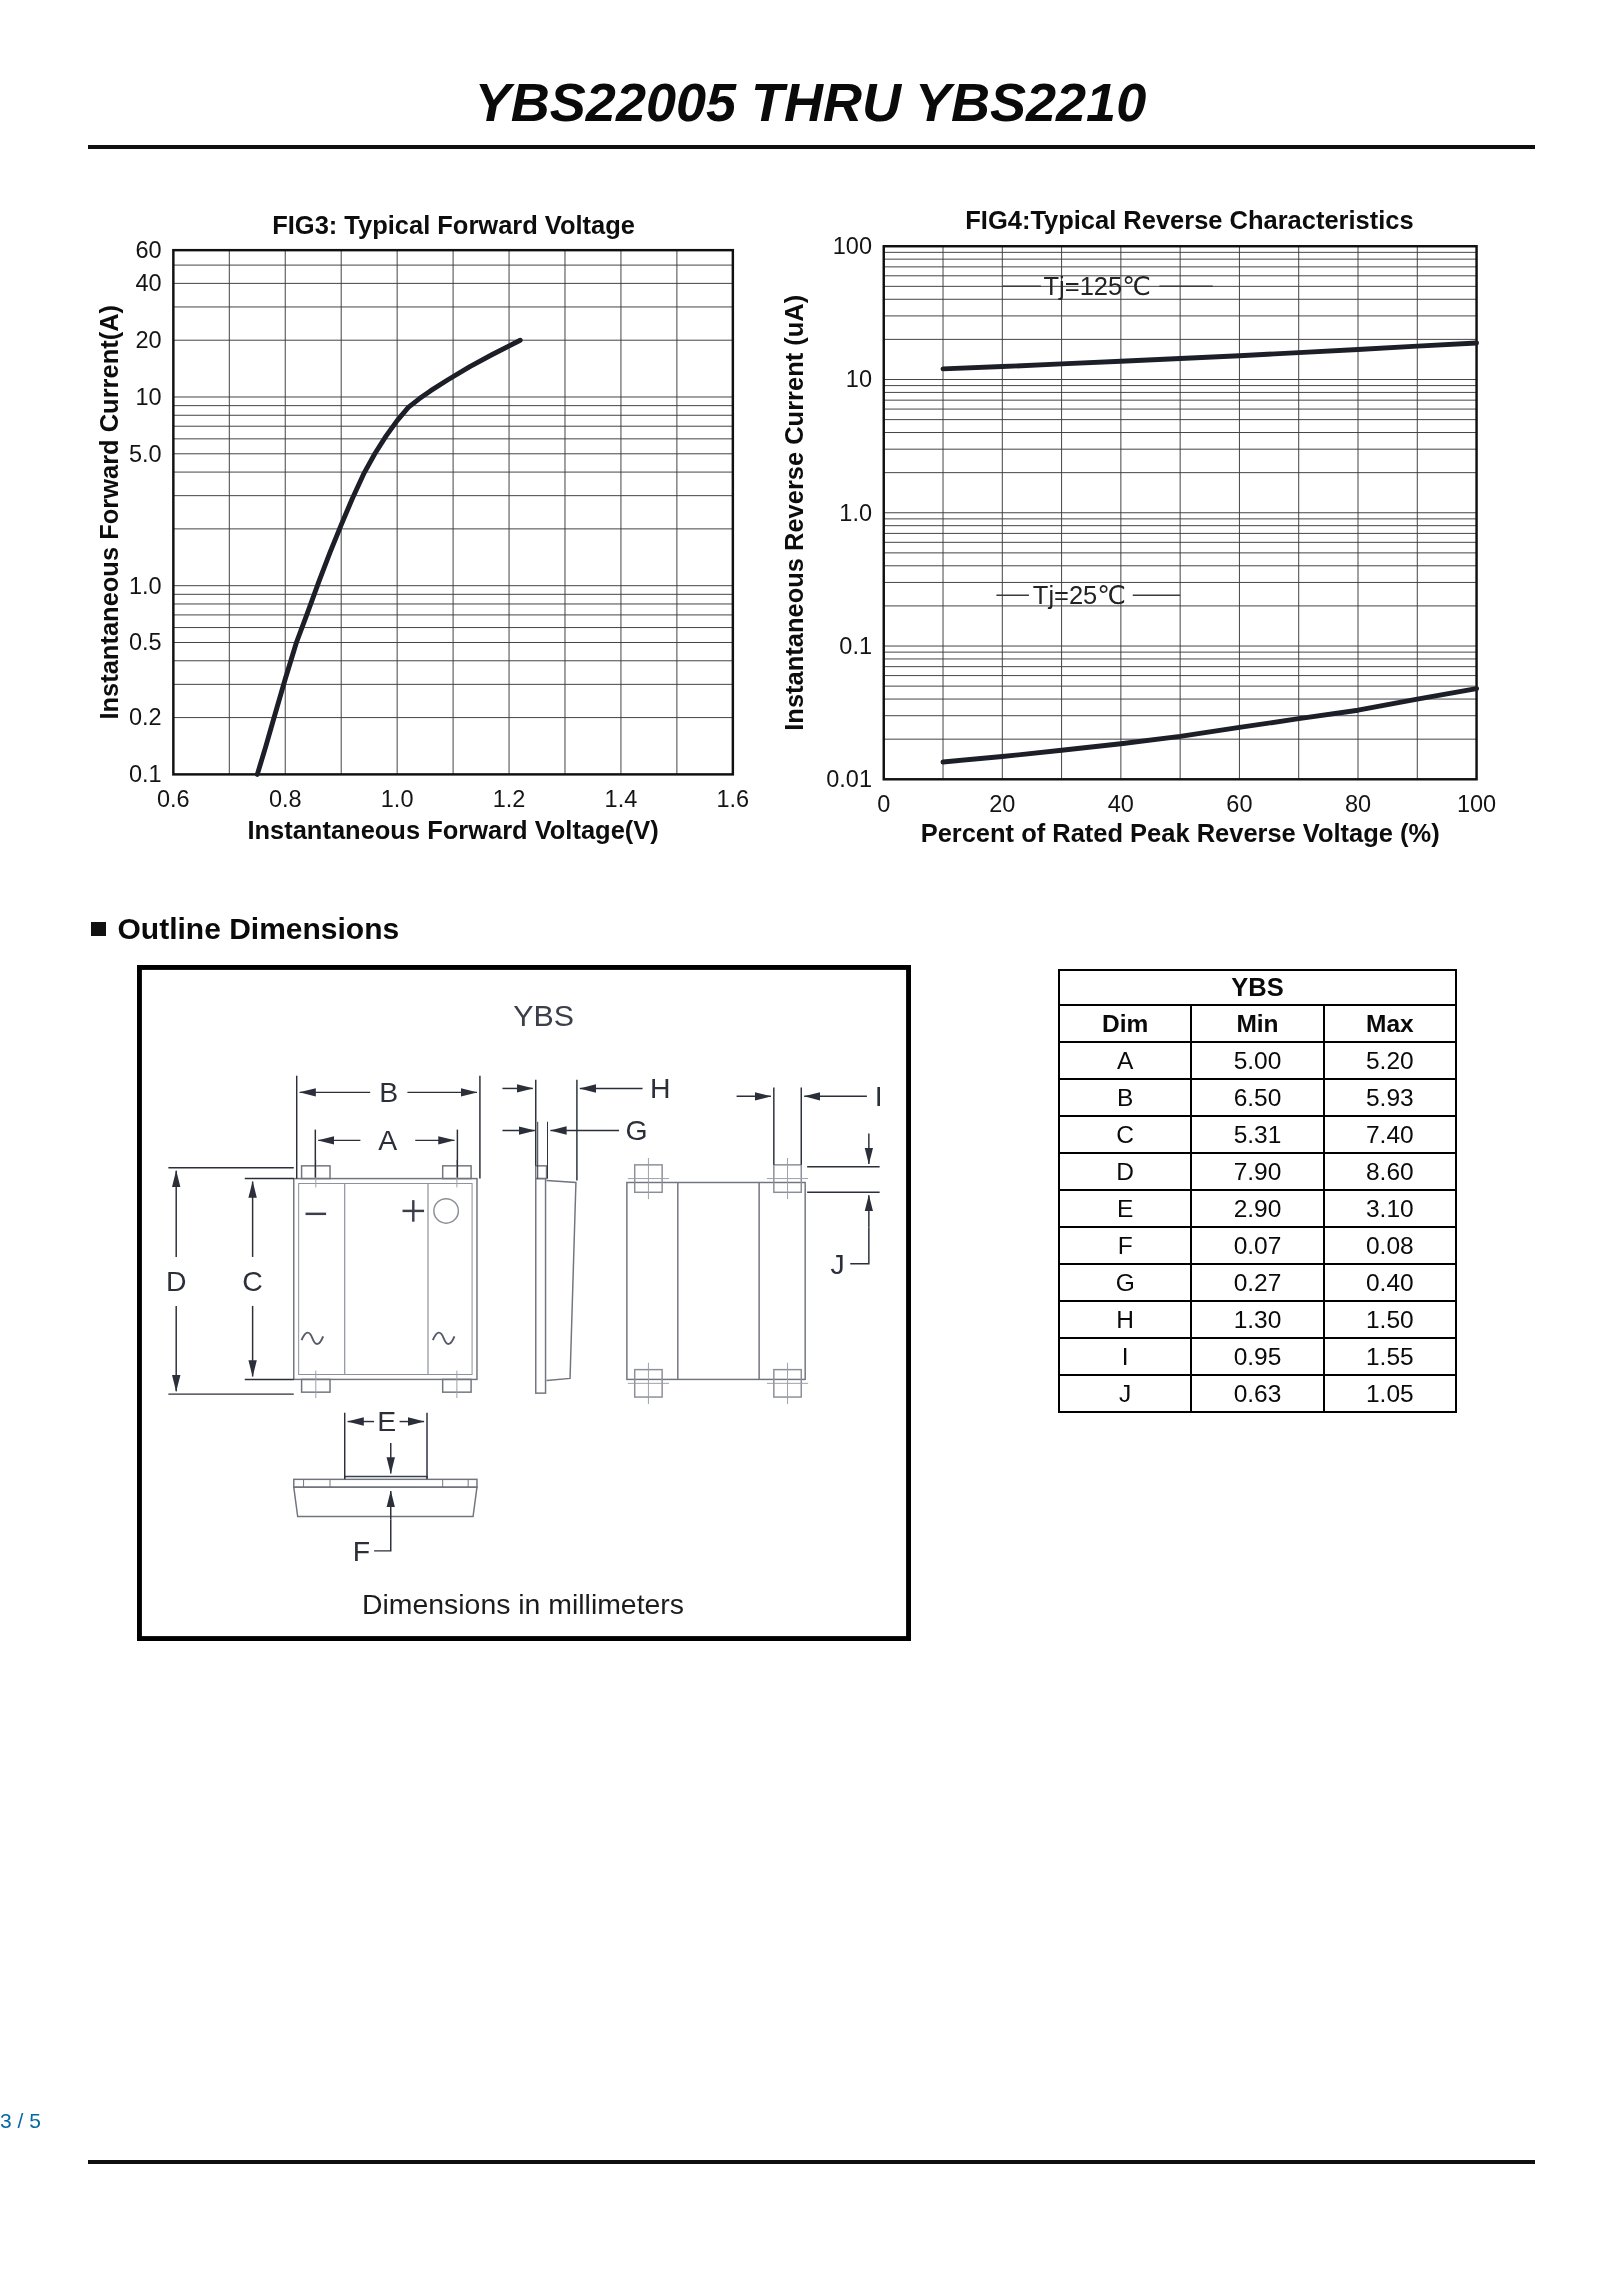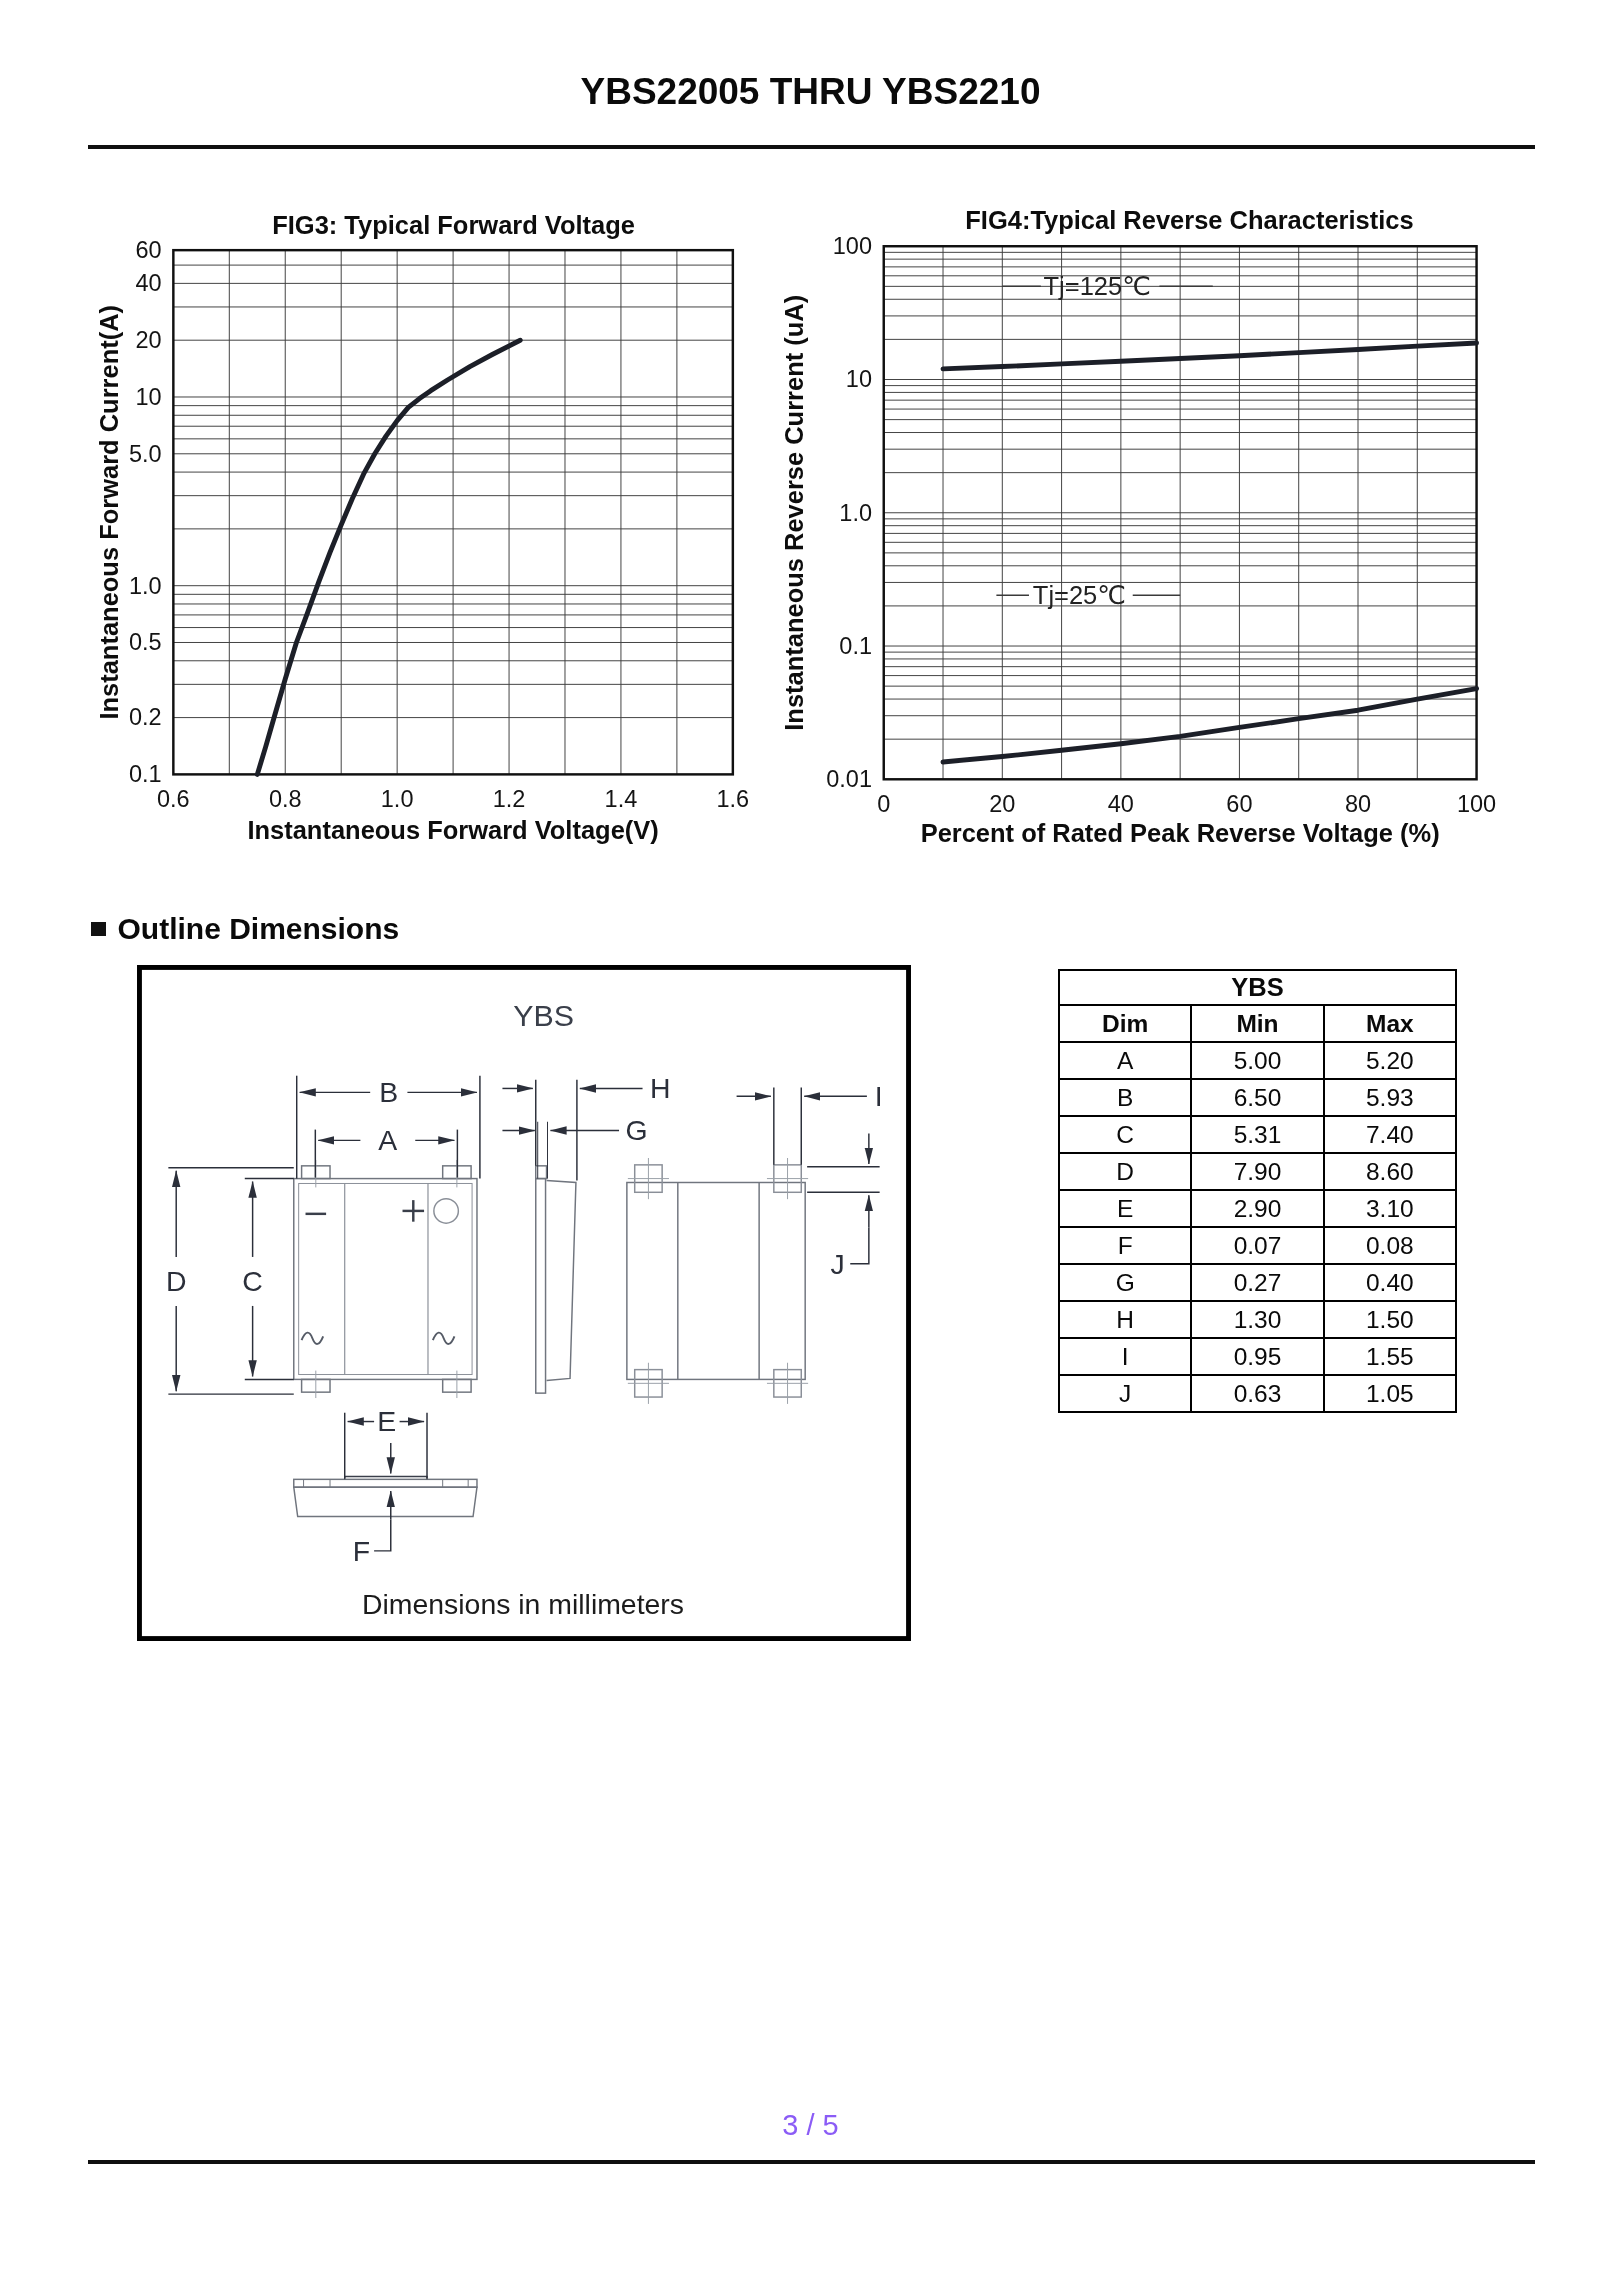--- a/index.html
+++ b/index.html
@@ -4,22 +4,23 @@
 <style>
   * { box-sizing: border-box; margin: 0; padding: 0; }
   html,body { background:#ffffff; }
   body {
     width:1621px; height:2293px; position:relative;
     font-family:"Liberation Sans", "DejaVu Sans", sans-serif;
     color:#111;
   }
   .page-title {
     position:absolute; top:71px; left:0; width:100%;
-    text-align:center; font-size:37px; font-weight:bold; letter-spacing:0px;
+    text-align:center; font-size:54px; font-weight:bold; letter-spacing:0px;
     color:#0a0a0a;
+    font-style:italic;
   }
   .rule { position:absolute; left:88px; width:1447px; height:3.9px; background:#101010; }
   .rule-top { top:145px; }
   .rule-bottom { top:2160px; }
   .chart { position:absolute; }
   .chart-fig3 { left:93px; top:201px; }
   .chart-fig4 { left:774px; top:201px; }
   .outline-heading {
     position:absolute; left:91px; top:912px;
     font-size:30px; font-weight:bold; color:#0a0a0a;
@@ -31,21 +32,21 @@
     position:absolute; left:1058px; top:969px; width:399px;
     border-collapse:collapse; table-layout:fixed;
     font-size:24.5px; color:#0a0a0a; text-align:center;
   }
   .dim-table td, .dim-table th { border:2px solid #000; height:37px; vertical-align:middle; }
   .dim-table .t-title td { font-weight:bold; font-size:25.5px; height:35px; }
   .dim-table th { font-weight:bold;margin-left:13px; }
   .dim-table { border:2.9px solid #000; }
   .footer-text {
     position:absolute; top:2109px; left:0; width:100%;
-    text-align:center; font-size:29px; color:#8b5cf6;
+    font-size:21px; color:#0369a1;
   }
   svg text { font-family:"Liberation Sans", "DejaVu Sans", sans-serif; }
 </style>
 </head>
 <body>
 
 <div class="page-title">YBS22005 THRU YBS2210</div>
 <div class="rule rule-top"></div>
 
 <svg class="chart chart-fig3" width="681" height="649" viewBox="0 0 695 662">

